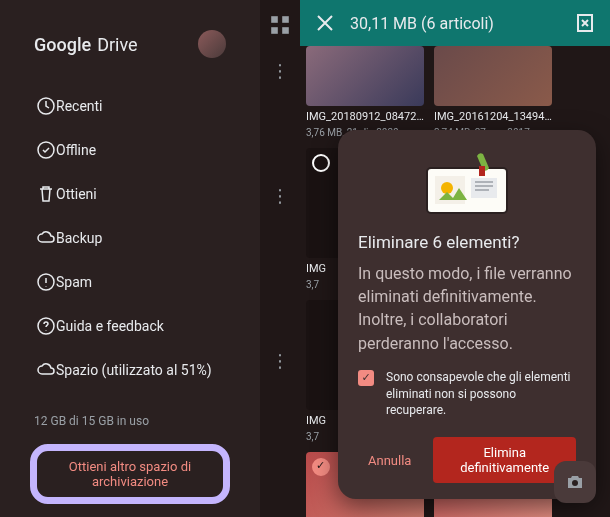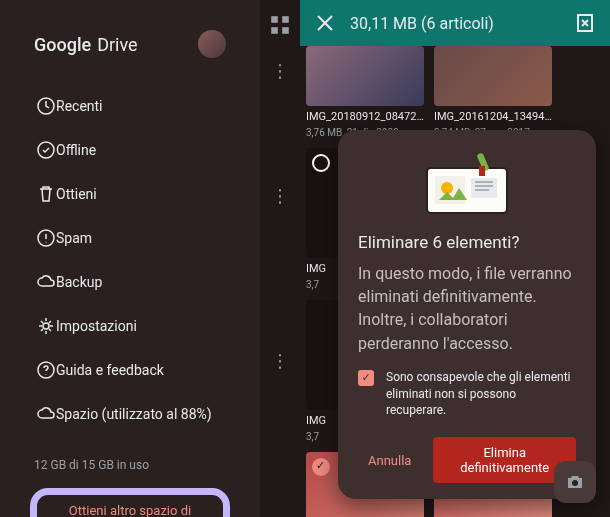--- a/index.html
+++ b/index.html
@@ -75,50 +75,43 @@
       <span>Offline</span>
     </div>
     <div class="nav-item">
       <svg>
           <path d="M4 5h12M7 5V3h6v2M6 5l1 12h6l1-12"></path>
         </svg>
       <span>Ottieni</span>
     </div>
     <div class="nav-item">
       <svg>
+          <path d="M6 14a4 4 0 010-8 5 5 0 019 2 3 3 0 010 6H6z"></path>
+        </svg>
+      <span>Backup</span>
+    </div>
+    <div class="nav-item">
+      <svg>
           <circle cx="10" cy="10" r="8"></circle>
           <path d="M10 6v5M10 14v.5"></path>
         </svg>
       <span>Spam</span>
     </div>
     <div class="nav-item">
       <svg>
+          <circle cx="10" cy="10" r="8"></circle>
+          <path d="M8 8a2 2 0 114 0c0 1-2 1.5-2 3M10 14v.5"></path>
+        </svg>
+      <span>Guida e feedback</span>
+    </div>
+    <div class="nav-item">
+      <svg>
           <path d="M6 14a4 4 0 010-8 5 5 0 019 2 3 3 0 010 6H6z"></path>
         </svg>
-      <span>Backup</span>
-    </div>
-    <div class="nav-item">
-      <svg>
-          <circle cx="10" cy="10" r="3"></circle>
-          <path d="M10 2v3M10 15v3M3 10h3M14 10h3M5 5l2 2M13 13l2 2M5 15l2-2M13 7l2-2"></path>
-        </svg>
-      <span>Impostazioni</span>
-    </div>
-    <div class="nav-item">
-      <svg>
-          <circle cx="10" cy="10" r="8"></circle>
-          <path d="M8 8a2 2 0 114 0c0 1-2 1.5-2 3M10 14v.5"></path>
-        </svg>
-      <span>Guida e feedback</span>
-    </div>
-    <div class="nav-item">
-      <svg>
-          <path d="M6 14a4 4 0 010-8 5 5 0 019 2 3 3 0 010 6H6z"></path>
-        </svg>
-      <span>Spazio (utilizzato al 88%)</span>
+      <span>Spazio (utilizzato al 51%)</span>
     </div>
   </div>
   <div class="storage-bar">
     <div class="storage-fill"></div>
   </div>
   <div class="storage-text">12 GB di 15 GB in uso</div>
   <button class="cta">Ottieni altro spazio di archiviazione</button>
 </div>
 
 <div class="content">

